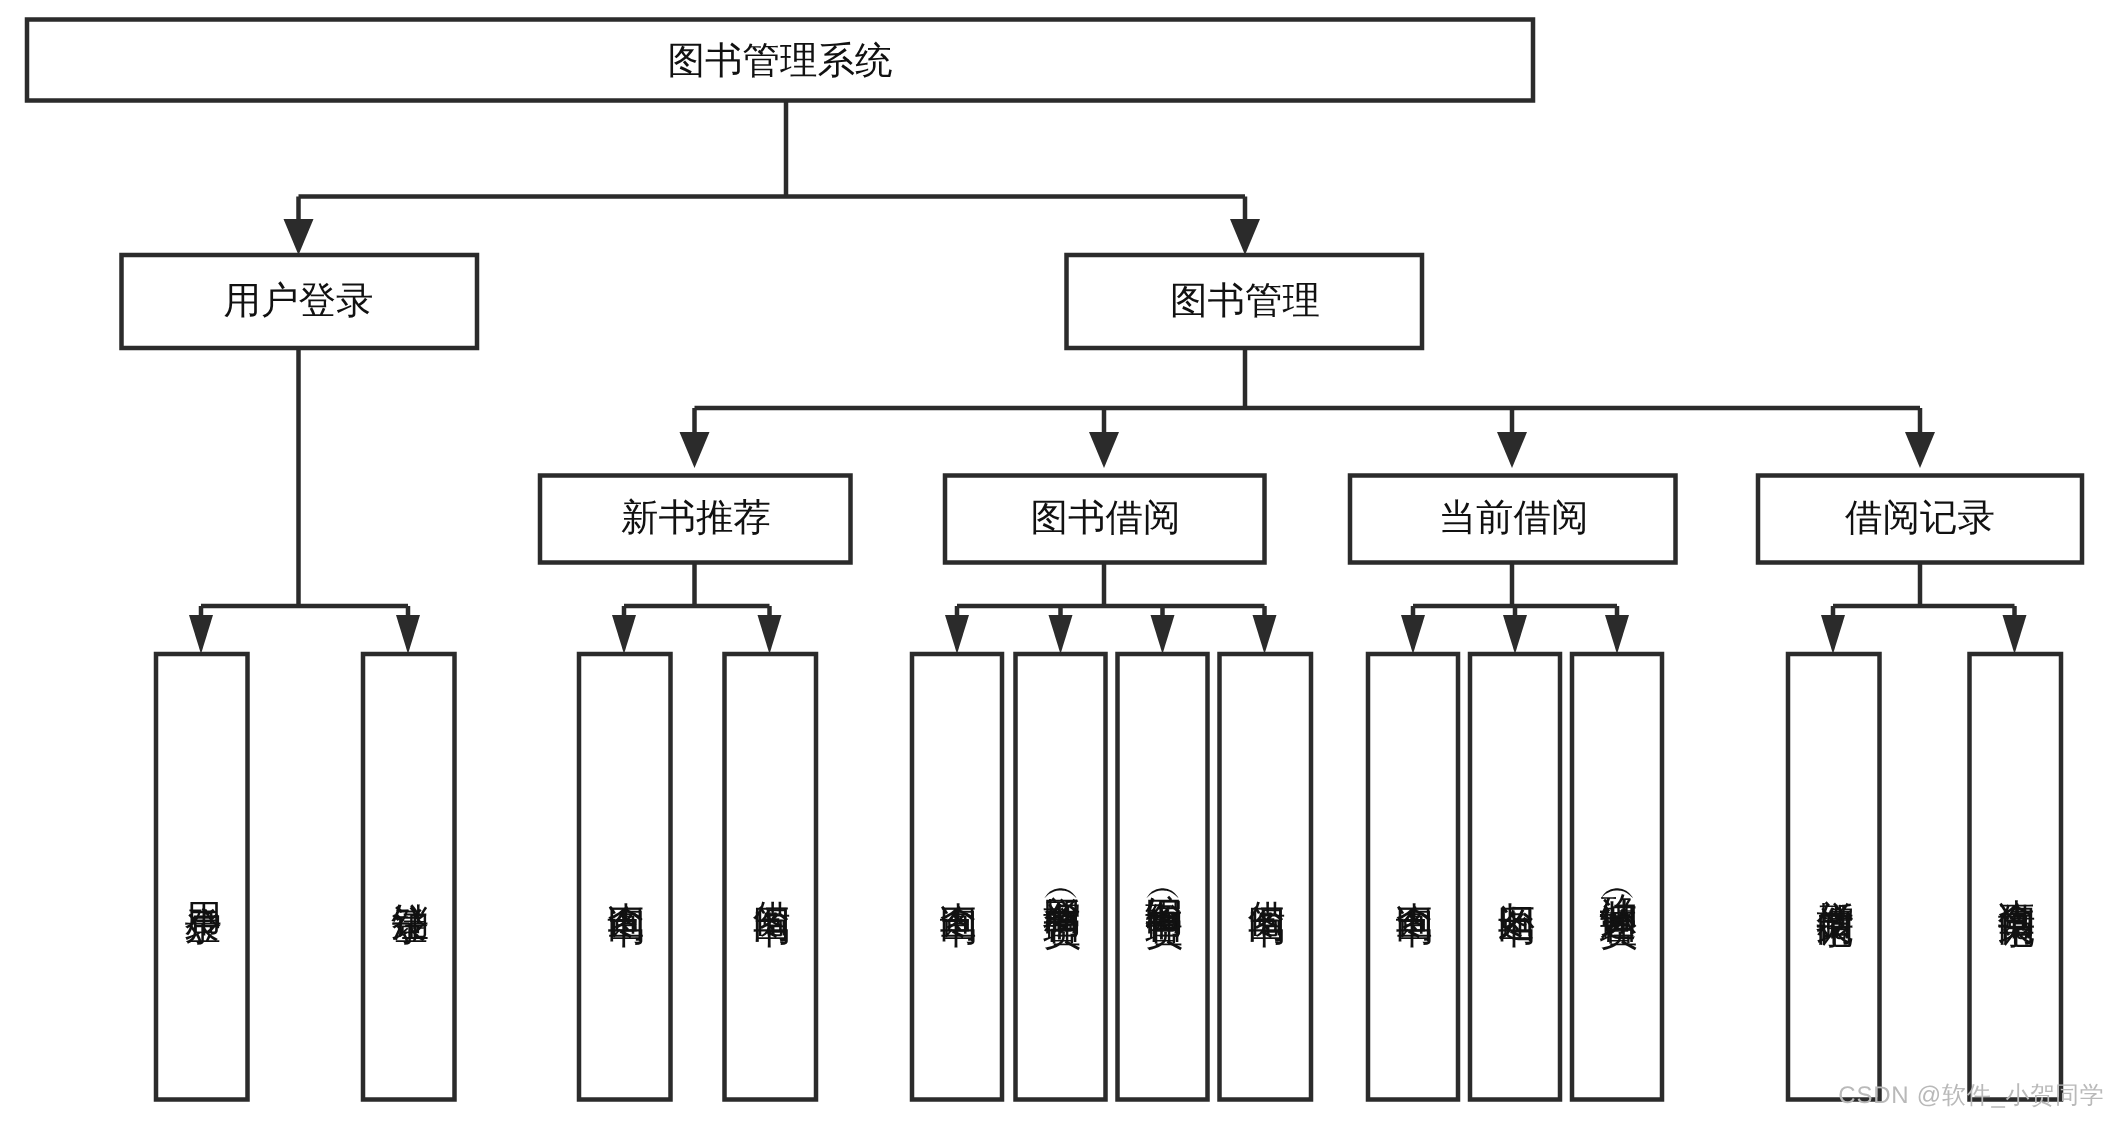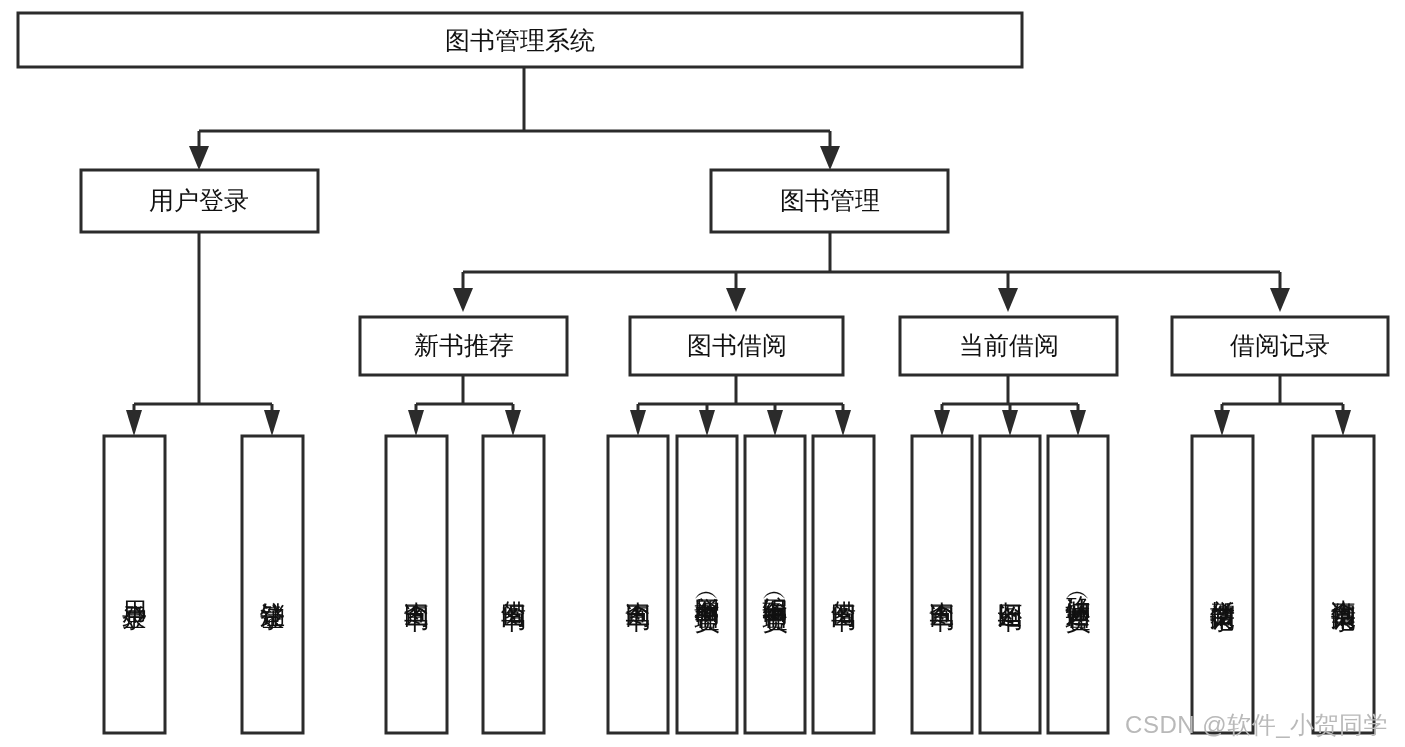--- a/index.html
+++ b/index.html
@@ -60,24 +60,24 @@
     letter-spacing: 2px;
     display: flex;
     align-items: center;
     justify-content: center;
     text-align: center;
     white-space: nowrap;
     pointer-events: none;
   }
   .watermark {
     position: absolute;
-    right: 17px;
+    right: 2px;
     bottom: 6px;
     font-family: "Liberation Sans", "DejaVu Sans", sans-serif;
-    font-size: 24px;
+    font-size: 16px;
     color: #b9b9b9;
     letter-spacing: 0.5px;
     white-space: nowrap;
   }
 </style>
 </head>
 <body>
 
 <div id="diagram-root">
 

